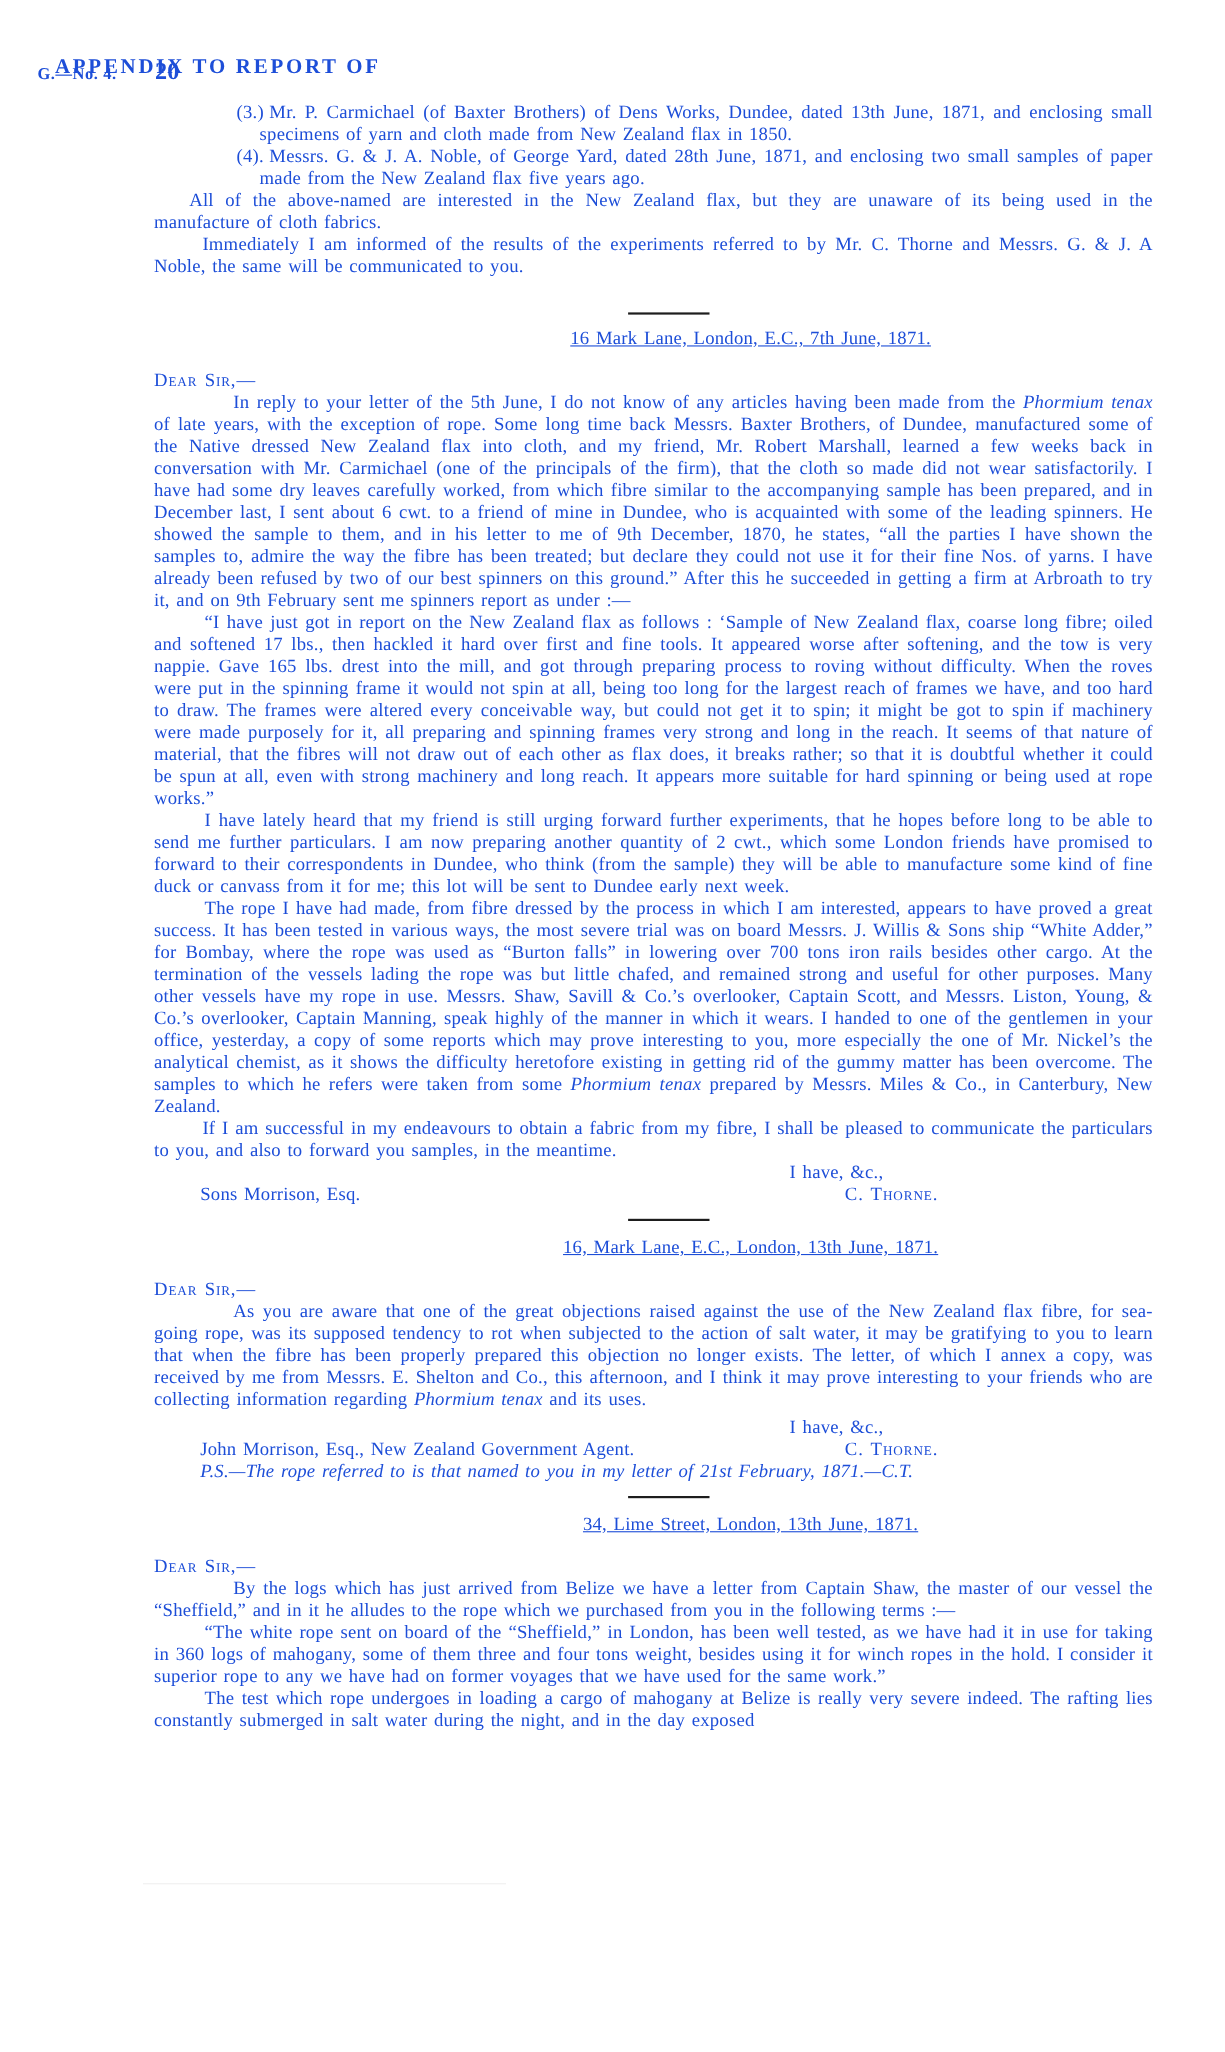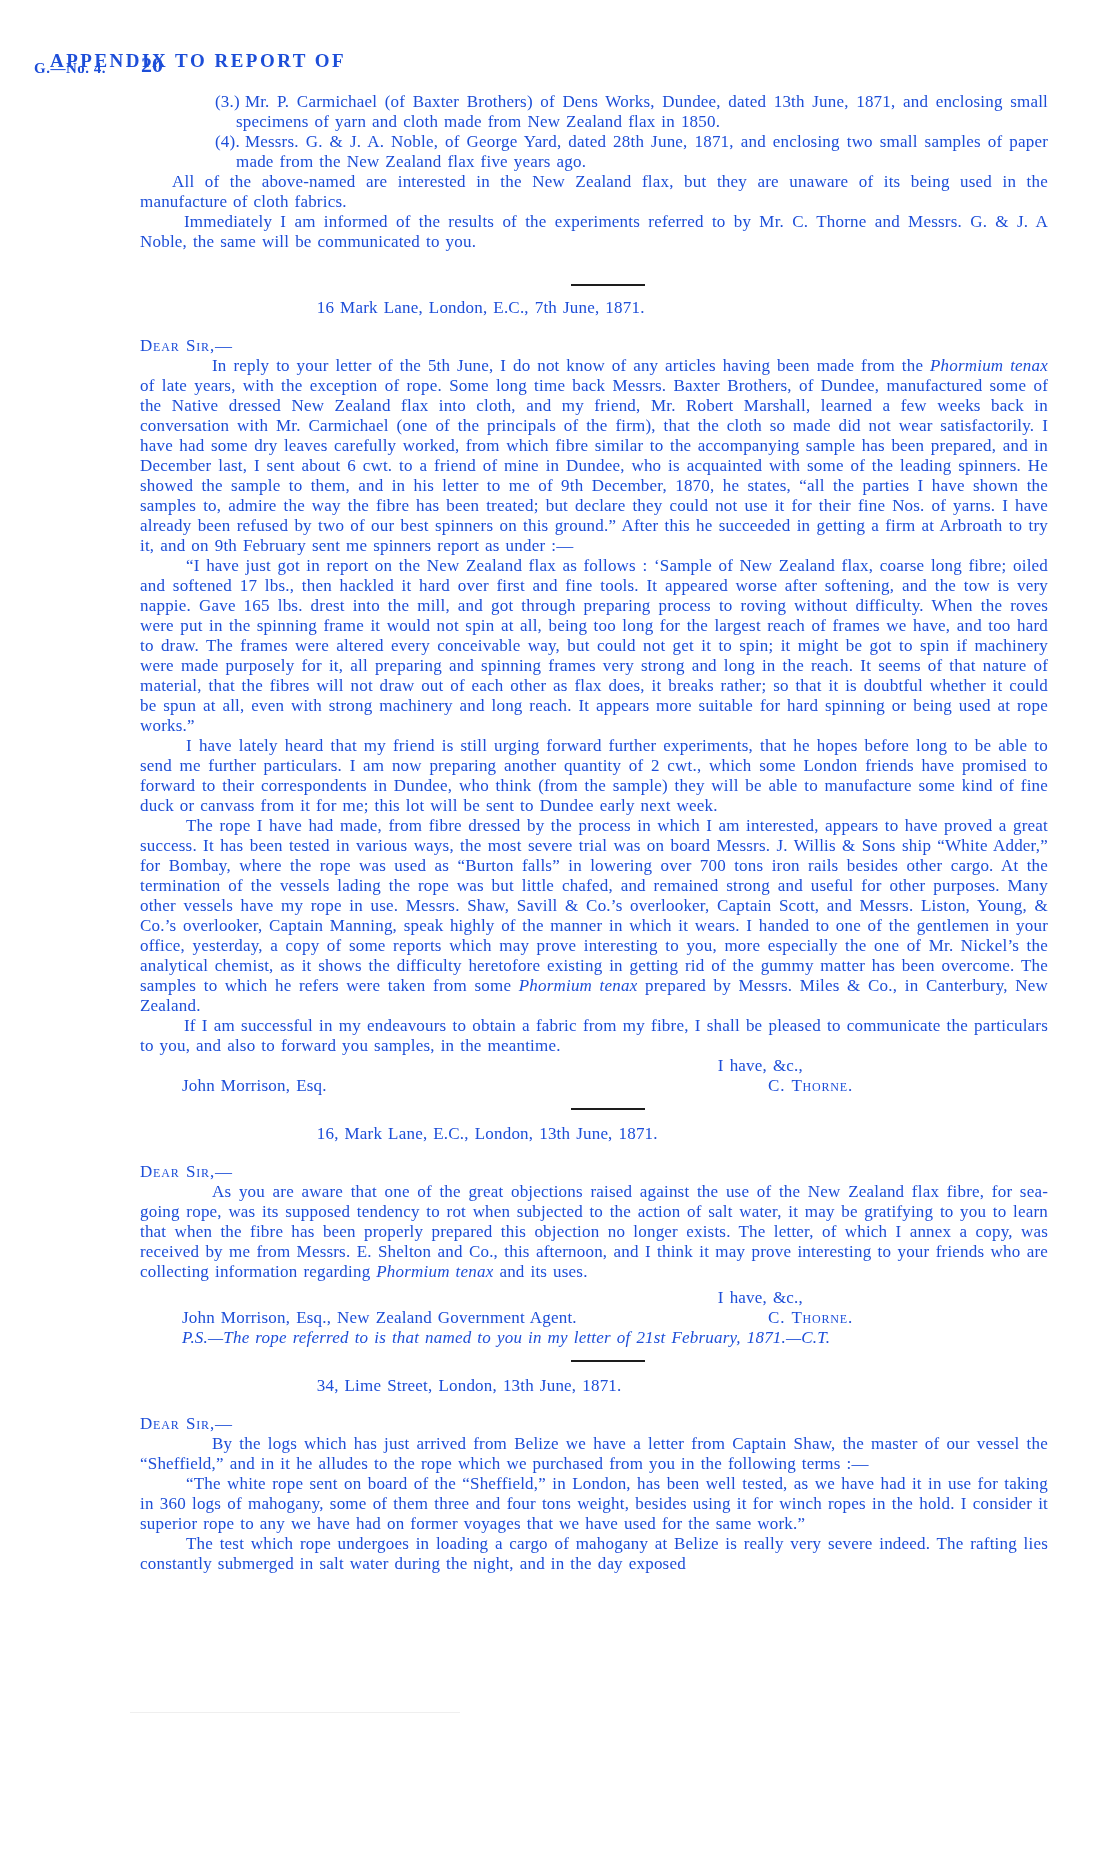--- a/index.html
+++ b/index.html
@@ -28,21 +28,21 @@
   .para{text-indent:46px;margin:0;}
   .para.deep{text-indent:72px;}
   .para.ind32{text-indent:32px;}
   .para.ind44{text-indent:44px;}
   .it{font-style:italic;}
   .sc{font-variant:small-caps;}
   .sep{border:none;border-top:2px solid #1d1d1d;width:74px;margin:12px auto 14px auto;position:relative;left:14px;}
   .sep.first{margin-top:32px;margin-bottom:12px;}
   .salutation-row{display:flex;}
   .salutation{white-space:nowrap;font-size:17px;letter-spacing:.8px;margin-top:38px;}
-  .address{flex:1;text-align:left;padding-left:84px;white-space:nowrap;}
+  .address{flex:1;text-align:center;padding-left:84px;white-space:nowrap;text-decoration:underline;}
   .closing{text-align:right;padding-right:245px;margin-top:0;}
   .sig-row{display:flex;justify-content:space-between;}
   .addressee{padding-left:42px;white-space:nowrap;}
   .signature{padding-right:195px;white-space:nowrap;letter-spacing:.8px;}
   .ps-line{padding-left:42px;font-style:italic;}
   .bottom-rule{position:absolute;left:130px;top:1712px;width:330px;height:1px;background:#efefef;}
   .gap6{height:6px;}
 </style>
 </head>
 <body>
@@ -72,21 +72,21 @@
         <span class="salutation sc">Dear Sir,—</span>
         <span class="address">16 Mark Lane, London, E.C., 7th June, 1871.</span>
       </div>
       <p class="para deep"><span>In reply to your letter of the 5th June, I do not know of any articles having been made from the </span><span class="it">Phormium tenax</span><span> of late years, with the exception of rope.  Some long time back Messrs. Baxter Brothers, of Dundee, manufactured some of the Native dressed New Zealand flax into cloth, and my friend, Mr. Robert Marshall, learned a few weeks back in conversation with Mr. Carmichael (one of the principals of the firm), that the cloth so made did not wear satisfactorily.  I have had some dry leaves carefully worked, from which fibre similar to the accompanying sample has been prepared, and in December last, I sent about 6 cwt. to a friend of mine in Dundee, who is acquainted with some of the leading spinners.  He showed the sample to them, and in his letter to me of 9th December, 1870, he states, “all the parties I have shown the samples to, admire the way the fibre has been treated; but declare they could not use it for their fine Nos. of yarns.  I have already been refused by two of our best spinners on this ground.”  After this he succeeded in getting a firm at Arbroath to try it, and on 9th February sent me spinners report as under :—</span></p>
       <p class="para"><span>“I have just got in report on the New Zealand flax as follows : ‘Sample of New Zealand flax, coarse long fibre; oiled and softened 17 lbs., then hackled it hard over first and fine tools.  It appeared worse after softening, and the tow is very nappie.  Gave 165 lbs. drest into the mill, and got through preparing process to roving without difficulty.  When the roves were put in the spinning frame it would not spin at all, being too long for the largest reach of frames we have, and too hard to draw.  The frames were altered every conceivable way, but could not get it to spin; it might be got to spin if machinery were made purposely for it, all preparing and spinning frames very strong and long in the reach.  It seems of that nature of material, that the fibres will not draw out of each other as flax does, it breaks rather; so that it is doubtful whether it could be spun at all, even with strong machinery and long reach.  It appears more suitable for hard spinning or being used at rope works.”</span></p>
       <p class="para"><span>I have lately heard that my friend is still urging forward further experiments, that he hopes before long to be able to send me further particulars.  I am now preparing another quantity of 2 cwt., which some London friends have promised to forward to their correspondents in Dundee, who think (from the sample) they will be able to manufacture some kind of fine duck or canvass from it for me; this lot will be sent to Dundee early next week.</span></p>
       <p class="para"><span>The rope I have had made, from fibre dressed by the process in which I am interested, appears to have proved a great success.  It has been tested in various ways, the most severe trial was on board Messrs. J. Willis &amp; Sons ship “White Adder,” for Bombay, where the rope was used as “Burton falls” in lowering over 700 tons iron rails besides other cargo.  At the termination of the vessels lading the rope was but little chafed, and remained strong and useful for other purposes.  Many other vessels have my rope in use.  Messrs. Shaw, Savill &amp; Co.’s overlooker, Captain Scott, and Messrs. Liston, Young, &amp; Co.’s overlooker, Captain Manning, speak highly of the manner in which it wears.  I handed to one of the gentlemen in your office, yesterday, a copy of some reports which may prove interesting to you, more especially the one of Mr. Nickel’s the analytical chemist, as it shows the difficulty heretofore existing in getting rid of the gummy matter has been overcome.  The samples to which he refers were taken from some </span><span class="it">Phormium tenax</span><span> prepared by Messrs. Miles &amp; Co., in Canterbury, New Zealand.</span></p>
       <p class="para ind44"><span>If I am successful in my endeavours to obtain a fabric from my fibre, I shall be pleased to communicate the particulars to you, and also to forward you samples, in the meantime.</span></p>
       <div class="closing">I have, &amp;c.,</div>
       <div class="sig-row">
-        <span class="addressee">John Morrison, Esq.</span>
+        <span class="addressee">Sons Morrison, Esq.</span>
         <span class="signature sc">C. Thorne.</span>
       </div>
     </div>
 
     <hr class="sep">
 
     <div>
       <div class="salutation-row">
         <span class="salutation sc">Dear Sir,—</span>
         <span class="address">16, Mark Lane, E.C., London, 13th June, 1871.</span>

